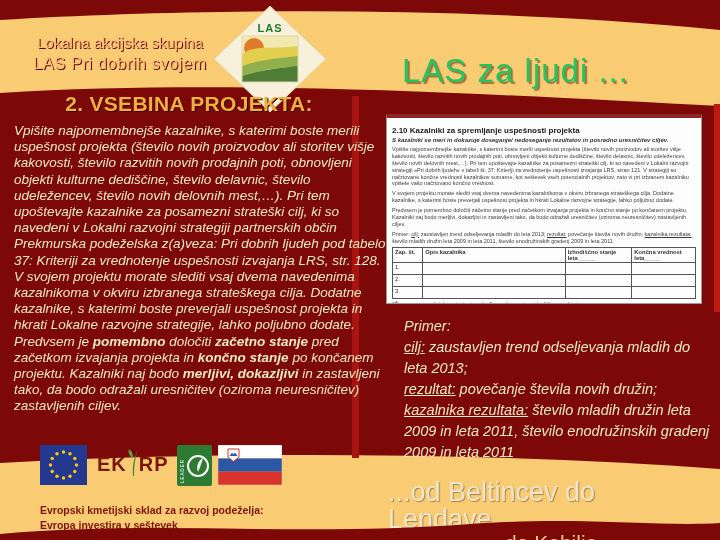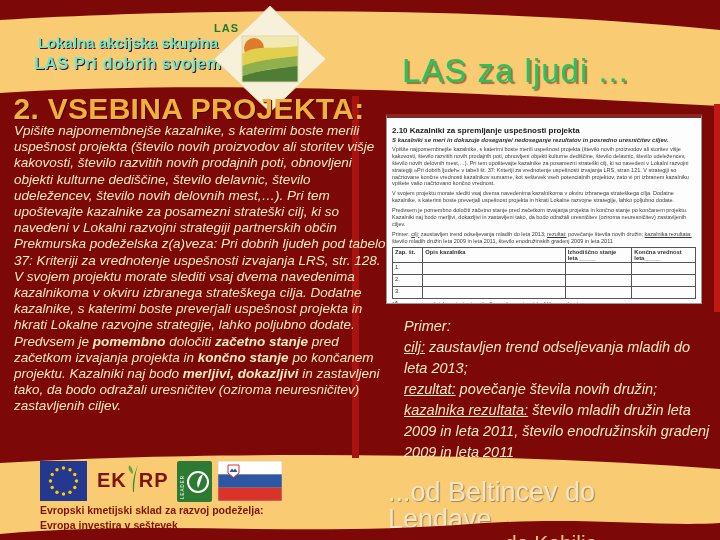--- a/index.html
+++ b/index.html
@@ -5,39 +5,39 @@
   html,body{margin:0;padding:0;}
   body{font-family:"Liberation Sans",sans-serif;}
   .slide{position:relative;width:720px;height:540px;overflow:hidden;background:#7C0808;}
   .layer{position:absolute;left:0;top:0;}
   .abs{position:absolute;}
   .rs-b{font-weight:700;}
   .rs-i{font-style:italic;}
   .rs-u{text-decoration:underline;}
 
   
-  .org-title{left:28px;top:32px;width:200px;text-align:center;color:#5eead4;font-weight:700;
+  .org-title{left:20px;top:32px;width:200px;text-align:center;color:#fdba74;font-weight:400;
     font-size:15px;line-height:21px;text-shadow:1px 1px 0 #5A0606;z-index:3;}
   .org-title .l2{font-size:16.5px;letter-spacing:.5px;}
   .slide-title{left:402px;top:52px;width:310px;color:#22c55e;font-size:33px;letter-spacing:1px;
     text-shadow:2px 2px 1px rgba(80,20,0,.5);z-index:3;}
 
   
   .las-logo{left:214px;top:6px;width:112px;height:106px;z-index:3;}
-  .las-logo .txt{position:absolute;width:100%;color:#1E7A2E;font-weight:700;}
+  .las-logo .txt{position:absolute;width:100%;text-align:center;color:#1E7A2E;font-weight:700;}
   .las-logo .t1{top:16px;font-size:11px;letter-spacing:1px;}
   .las-logo .t2{top:80px;font-size:7.5px;line-height:8.5px;}
 
   
   .strip-mid{left:352px;top:96px;width:7px;height:362px;background:#A81410;z-index:2;}
   .strip-right{left:714px;top:104px;width:6px;height:208px;background:#BE1913;z-index:2;}
 
   
   .section-title{left:0;top:92px;width:378px;text-align:center;color:#F0B03C;font-weight:700;
-    font-size:30px;letter-spacing:.3px;text-shadow:1px 1px 0 #400303;z-index:3;}
+    font-size:21px;letter-spacing:.3px;text-shadow:1px 1px 0 #400303;z-index:3;}
   .body-text{left:14px;top:123px;width:376px;font-size:13.5px;line-height:16.2px;z-index:3;}
   .body-text .p1{color:#FFFBEE;font-size:14px;}
   .body-text .pp{color:#F4EAC0;}
 
   
   .doc{left:386px;top:114px;width:316px;height:190px;background:#FDFDFD;border:1px solid #9a9a9a;
     border-top:4px solid #8C2424;box-sizing:border-box;padding:8px 5px;overflow:hidden;
     color:#333;z-index:3;}
   .doc .h{font-size:8px;font-weight:700;color:#1a1a1a;margin-bottom:2px;}
   .doc .lede{font-size:6px;font-weight:700;font-style:italic;margin-bottom:3px;}
@@ -46,21 +46,21 @@
   .doc th,.doc td{border:1px solid #555;font-size:5.8px;padding:1px 2px;text-align:left;
     vertical-align:top;white-space:pre-line;}
   .doc th{font-weight:700;}
   .doc td{height:9px;}
   .doc .fn{font-size:5.2px;font-style:italic;margin-top:2px;color:#444;}
 
   
   .example{left:404px;top:316px;width:312px;color:#F4EAC4;font-size:14.5px;line-height:21px;z-index:3;}
 
   
-  .logos{left:24px;top:460px;height:42px;display:flex;align-items:center;gap:6px;z-index:4;padding-left:16px;}
+  .logos{left:24px;top:444px;height:42px;display:flex;align-items:center;gap:6px;z-index:4;padding-left:16px;}
   .ekrp{display:flex;align-items:flex-end;color:#7E1408;font-weight:700;font-size:20px;
     letter-spacing:1px;padding:0 2px 6px 4px;}
   .footer-text{left:40px;top:503px;color:#7E1408;font-weight:700;font-size:10.5px;
     line-height:15px;z-index:4;}
   .closing{left:388px;top:479px;width:310px;color:#F0E6CA;font-size:27px;line-height:27px;
     text-shadow:1px 1px 1px rgba(60,20,0,.4);z-index:4;}
   .closing-partial{left:505px;top:531px;color:#E8C87A;font-size:21px;z-index:6;}
 </style>
 </head>
 <body>

